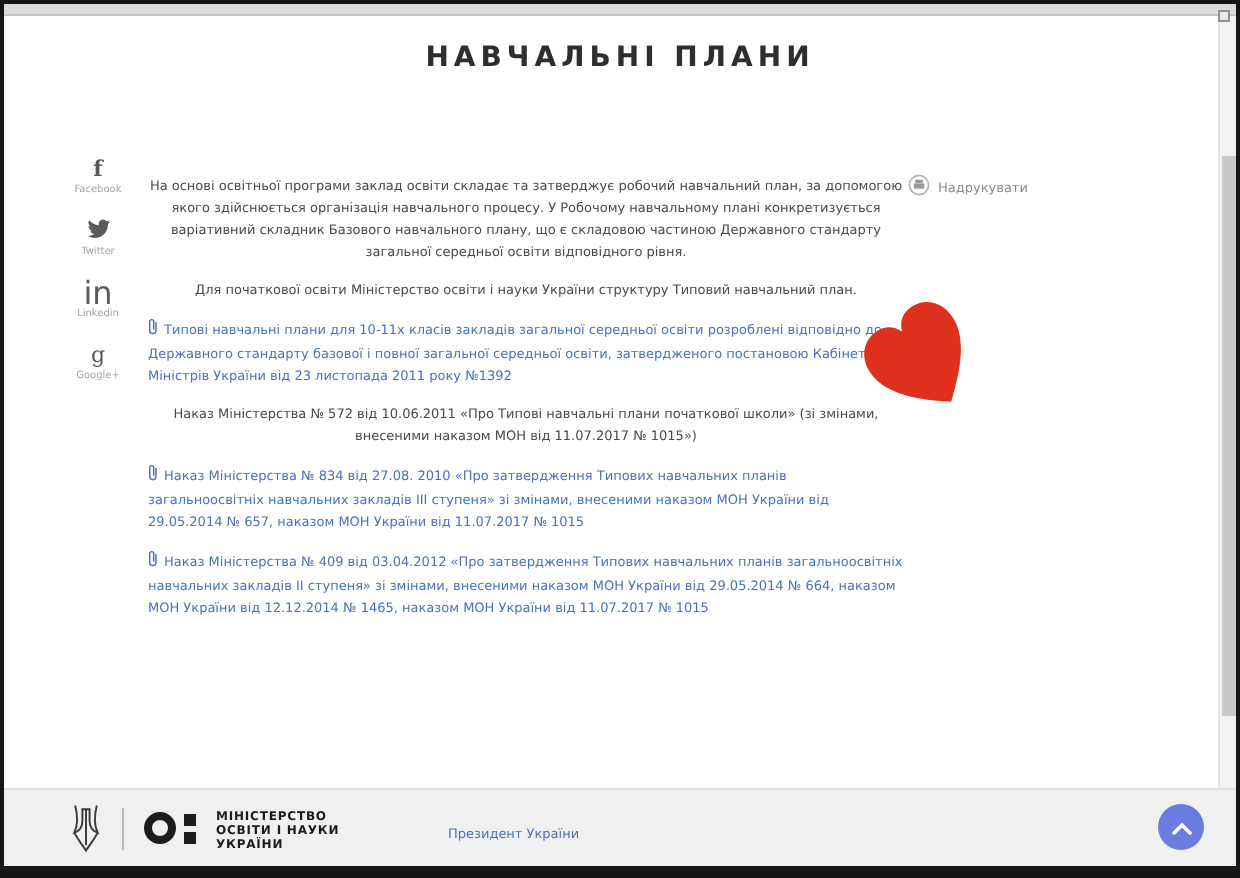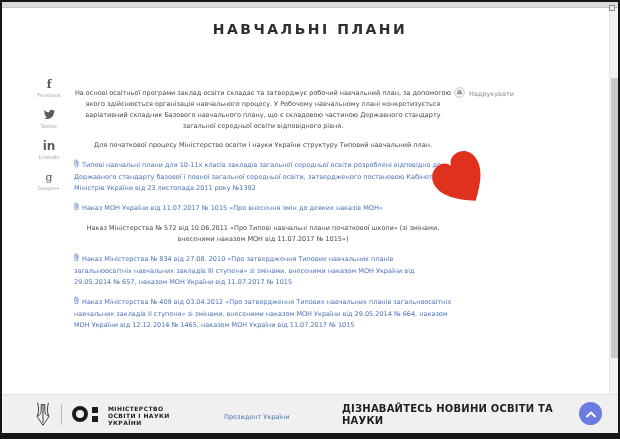--- a/index.html
+++ b/index.html
@@ -18,21 +18,21 @@
   .page-title {
     text-align:center; margin-top:13px;
     font-size:14px; font-weight:bold; letter-spacing:2.5px; color:#2e2e2e;
   }
 
   
   .social { position:absolute; left:28px; top:76px; width:38px; text-align:center; }
   .social-item { margin-bottom:11px; cursor:pointer; }
   .social-ic { height:13px; color:#5a5a5a; font-size:11px; line-height:13px; }
   .social-ic.fb { font-family:"DejaVu Serif", serif; font-weight:bold; }
-  .social-ic.in { font-weight:bold; font-size:12px; }
+  .social-ic.in { font-weight:normal; font-size:16px; }
   .social-ic.gp { font-family:"DejaVu Serif", serif; font-size:11px; }
   .social-lbl { font-size:5px; color:#a6a6a6; margin-top:1px; }
 
   
   .content {
     position:absolute; left:72px; top:86px; width:378px;
     font-size:6.5px; line-height:11px; color:#4a4a4a;
   }
   .content p { margin-bottom:8px;text-align:center; }
   .b { font-weight:normal;margin-top:40px; }
@@ -125,34 +125,29 @@
           <rect x="3.6" y="2.9" width="3.8" height="1.6" fill="#9a9a9a"></rect>
           <rect x="2.9" y="4.7" width="5.2" height="2.6" fill="#9a9a9a"></rect>
         </svg>
     </span>
     <span>Надрукувати</span>
   </div>
 
   <div class="content">
     <p>На основі освітньої програми заклад освіти складає та затверджує робочий навчальний план, за допомогою якого здійснюється організація навчального процесу. У Робочому навчальному плані конкретизується варіативний складник Базового навчального плану, що є складовою частиною Державного стандарту загальної середньої освіти відповідного рівня.</p>
 
-    <p><span>Для початкової процесу </span><span class="b">Міністерство освіти і науки України</span><span> структуру </span><span class="b">Типовий навчальний план.</span></p>
+    <p><span>Для початкової освіти </span><span class="b">Міністерство освіти і науки України</span><span> структуру </span><span class="b">Типовий навчальний план.</span></p>
 
     <div class="link-item">
       <span class="clip"><svg width="5" height="9" viewBox="0 0 6 11">
             <path d="M4.8 2.5v5.2a1.9 1.9 0 0 1-3.8 0V2.2a1.2 1.2 0 0 1 2.4 0v5" fill="none" stroke="#4a72b8" stroke-width="0.9"></path>
           </svg></span><span><span>Типові навчальні плани для 10-11х класів закладів загальної середньої освіти розроблені відповідно до Державного стандарту базової і повної загальної середньої освіти, затвердженого постановою </span><span class="b">Кабінету Міністрів України від 23 листопада 2011 року №1392</span></span>
     </div>
 
 
-    <div class="link-item">
-      <span class="clip"><svg width="5" height="9" viewBox="0 0 6 11">
-            <path d="M4.8 2.5v5.2a1.9 1.9 0 0 1-3.8 0V2.2a1.2 1.2 0 0 1 2.4 0v5" fill="none" stroke="#4a72b8" stroke-width="0.9"></path>
-          </svg></span><span><span class="b">Наказ МОН України від 11.07.2017 № 1015</span><span> «Про внесення змін до деяких наказів </span><span class="b">МОН»</span></span>
-    </div>
 
     <p class="plain"><span class="b">Наказ Міністерства № 572 від 10.06.2011</span><span> «Про Типові навчальні плани початкової школи» (зі змінами, внесеними наказом МОН від </span><span class="b">11.07.2017 № 1015</span><span>»)</span></p>
 
     <div class="link-item">
       <span class="clip"><svg width="5" height="9" viewBox="0 0 6 11">
             <path d="M4.8 2.5v5.2a1.9 1.9 0 0 1-3.8 0V2.2a1.2 1.2 0 0 1 2.4 0v5" fill="none" stroke="#4a72b8" stroke-width="0.9"></path>
           </svg></span><span><span class="b">Наказ Міністерства № 834 від 27.08. 2010</span><span> «Про затвердження Типових навчальних планів загальноосвітніх навчальних закладів III ступеня» зі змінами, внесеними наказом </span><span class="b">МОН України від 29.05.2014 № 657</span><span>, наказом </span><span class="b">МОН України від 11.07.2017 № 1015</span></span>
     </div>
 
     <div class="link-item">
@@ -194,21 +189,20 @@
     </div>
 
     <div class="ministry-name">
       <div>МІНІСТЕРСТВО</div>
       <div>ОСВІТИ І НАУКИ</div>
       <div>УКРАЇНИ</div>
     </div>
 
     <div class="president-link">Президент України</div>
 
-    <div class="news-banner">ДІЗНАВАЙТЕСЬ НОВИНИ ОСВІТИ ТА НАУКИ</div>
 
     <div class="scroll-top-btn">
       <span>
         <svg width="12" height="9" viewBox="0 0 12 9">
             <polyline points="2,6.5 6,2.5 10,6.5" fill="none" stroke="#ffffff" stroke-width="1.8" stroke-linecap="round" stroke-linejoin="round"></polyline>
           </svg>
       </span>
     </div>
   </div>
 </div>

